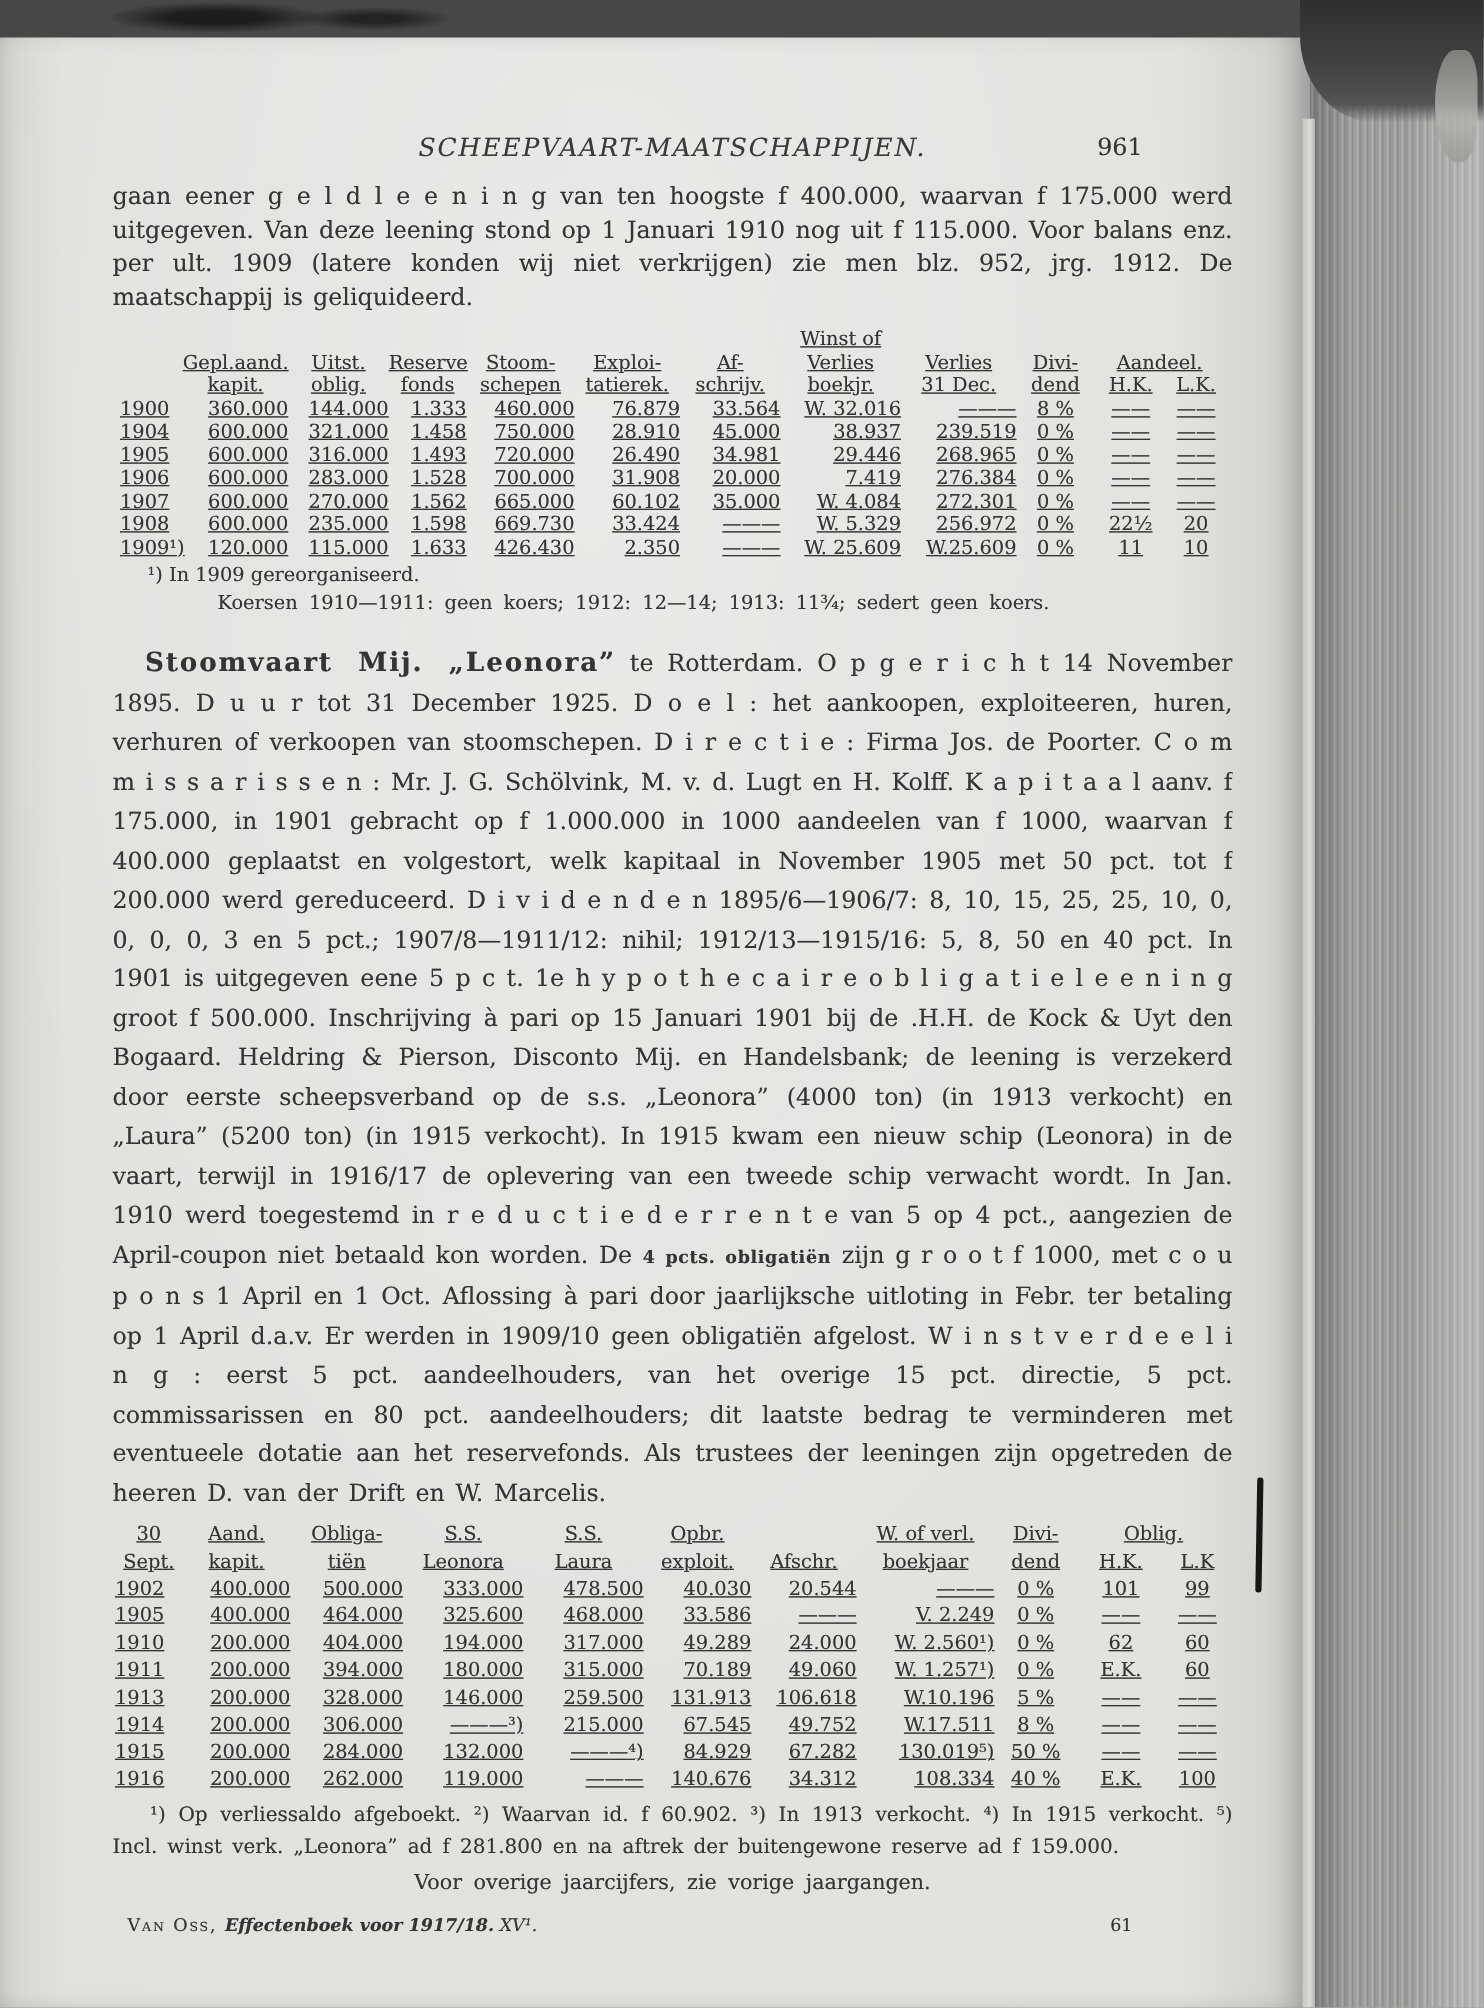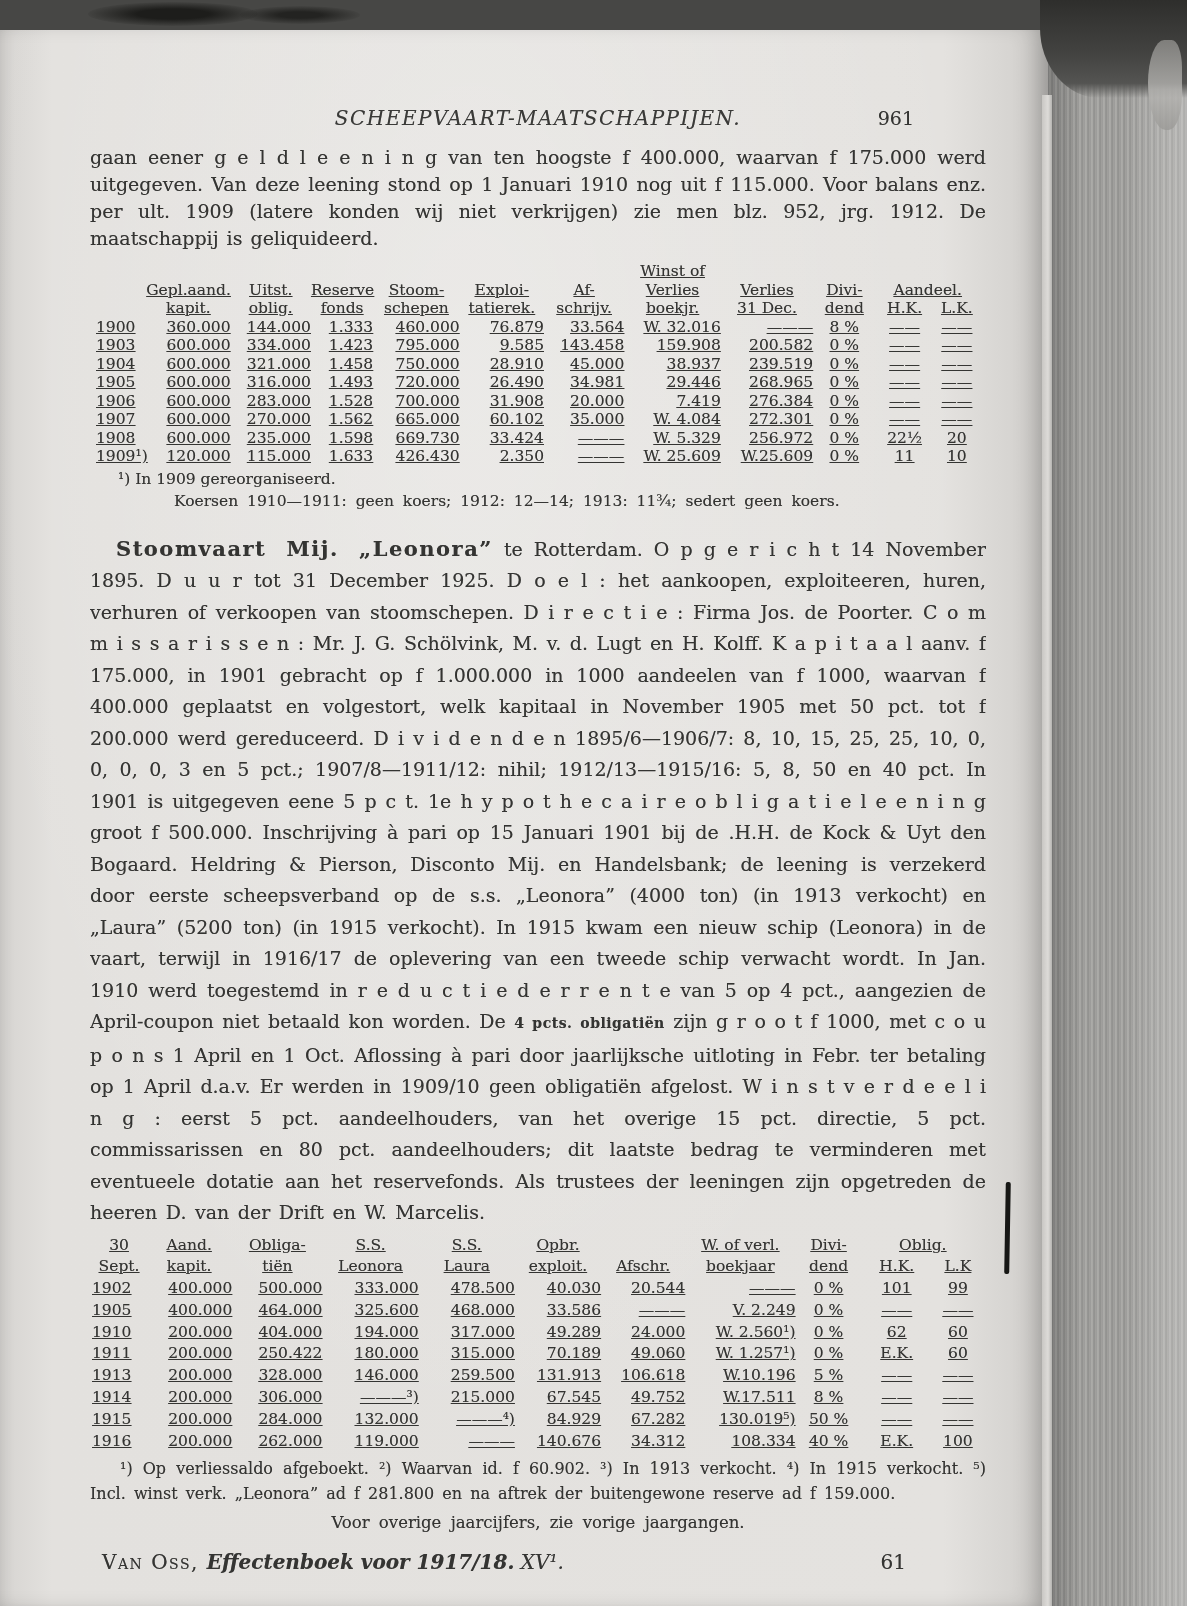--- a/index.html
+++ b/index.html
@@ -61,21 +61,21 @@
   .t2 tbody td:nth-child(9),.t2 tbody td:nth-child(10),.t2 tbody td:nth-child(11){text-align:center;}
 
   .note1{margin:2px 0 0 28px;font-size:15.5px;line-height:22px;}
   .note2{margin:0 0 0 84px;font-size:15.5px;line-height:23px;word-spacing:4px;}
 
   .fnotes{
     margin:4px 0 0 0;font-size:16px;line-height:25px;text-align:justify;text-indent:30px;word-spacing:3px;
   }
   .closing{margin:4px 0 0 0;text-align:center;font-size:16.5px;line-height:26px;word-spacing:4px;}
 
-  .footer-row{position:relative;margin-top:14px;font-size:20px;}
+  .footer-row{position:relative;margin-top:14px;font-size:14px;}
   .imprint{margin-left:12px;}
   .sig-number{position:absolute;right:80px;top:0;}
 
   
   .top-band{
     position:absolute;left:0;top:0;width:1187px;height:30px;
     background:linear-gradient(180deg,#30302e,#4c4c4a 65%,#59595 7);
     background-color:#474745;
   }
   .blob{position:absolute;border-radius:50%;}
@@ -195,34 +195,20 @@
               <td>460.000</td>
               <td>76.879</td>
               <td>33.564</td>
               <td>W. 32.016</td>
               <td>———</td>
               <td>8 %</td>
               <td>——</td>
               <td>——</td>
             </tr>
             <tr>
-              <td>1903</td>
-              <td>600.000</td>
-              <td>334.000</td>
-              <td>1.423</td>
-              <td>795.000</td>
-              <td>9.585</td>
-              <td>143.458</td>
-              <td>159.908</td>
-              <td>200.582</td>
-              <td>0 %</td>
-              <td>——</td>
-              <td>——</td>
-            </tr>
-            <tr>
               <td>1904</td>
               <td>600.000</td>
               <td>321.000</td>
               <td>1.458</td>
               <td>750.000</td>
               <td>28.910</td>
               <td>45.000</td>
               <td>38.937</td>
               <td>239.519</td>
               <td>0 %</td>
@@ -383,21 +369,21 @@
               <td>49.289</td>
               <td>24.000</td>
               <td>W. 2.560¹)</td>
               <td>0 %</td>
               <td>62</td>
               <td>60</td>
             </tr>
             <tr>
               <td>1911</td>
               <td>200.000</td>
-              <td>250.422</td>
+              <td>394.000</td>
               <td>180.000</td>
               <td>315.000</td>
               <td>70.189</td>
               <td>49.060</td>
               <td>W. 1.257¹)</td>
               <td>0 %</td>
               <td>E.K.</td>
               <td>60</td>
             </tr>
             <tr>

